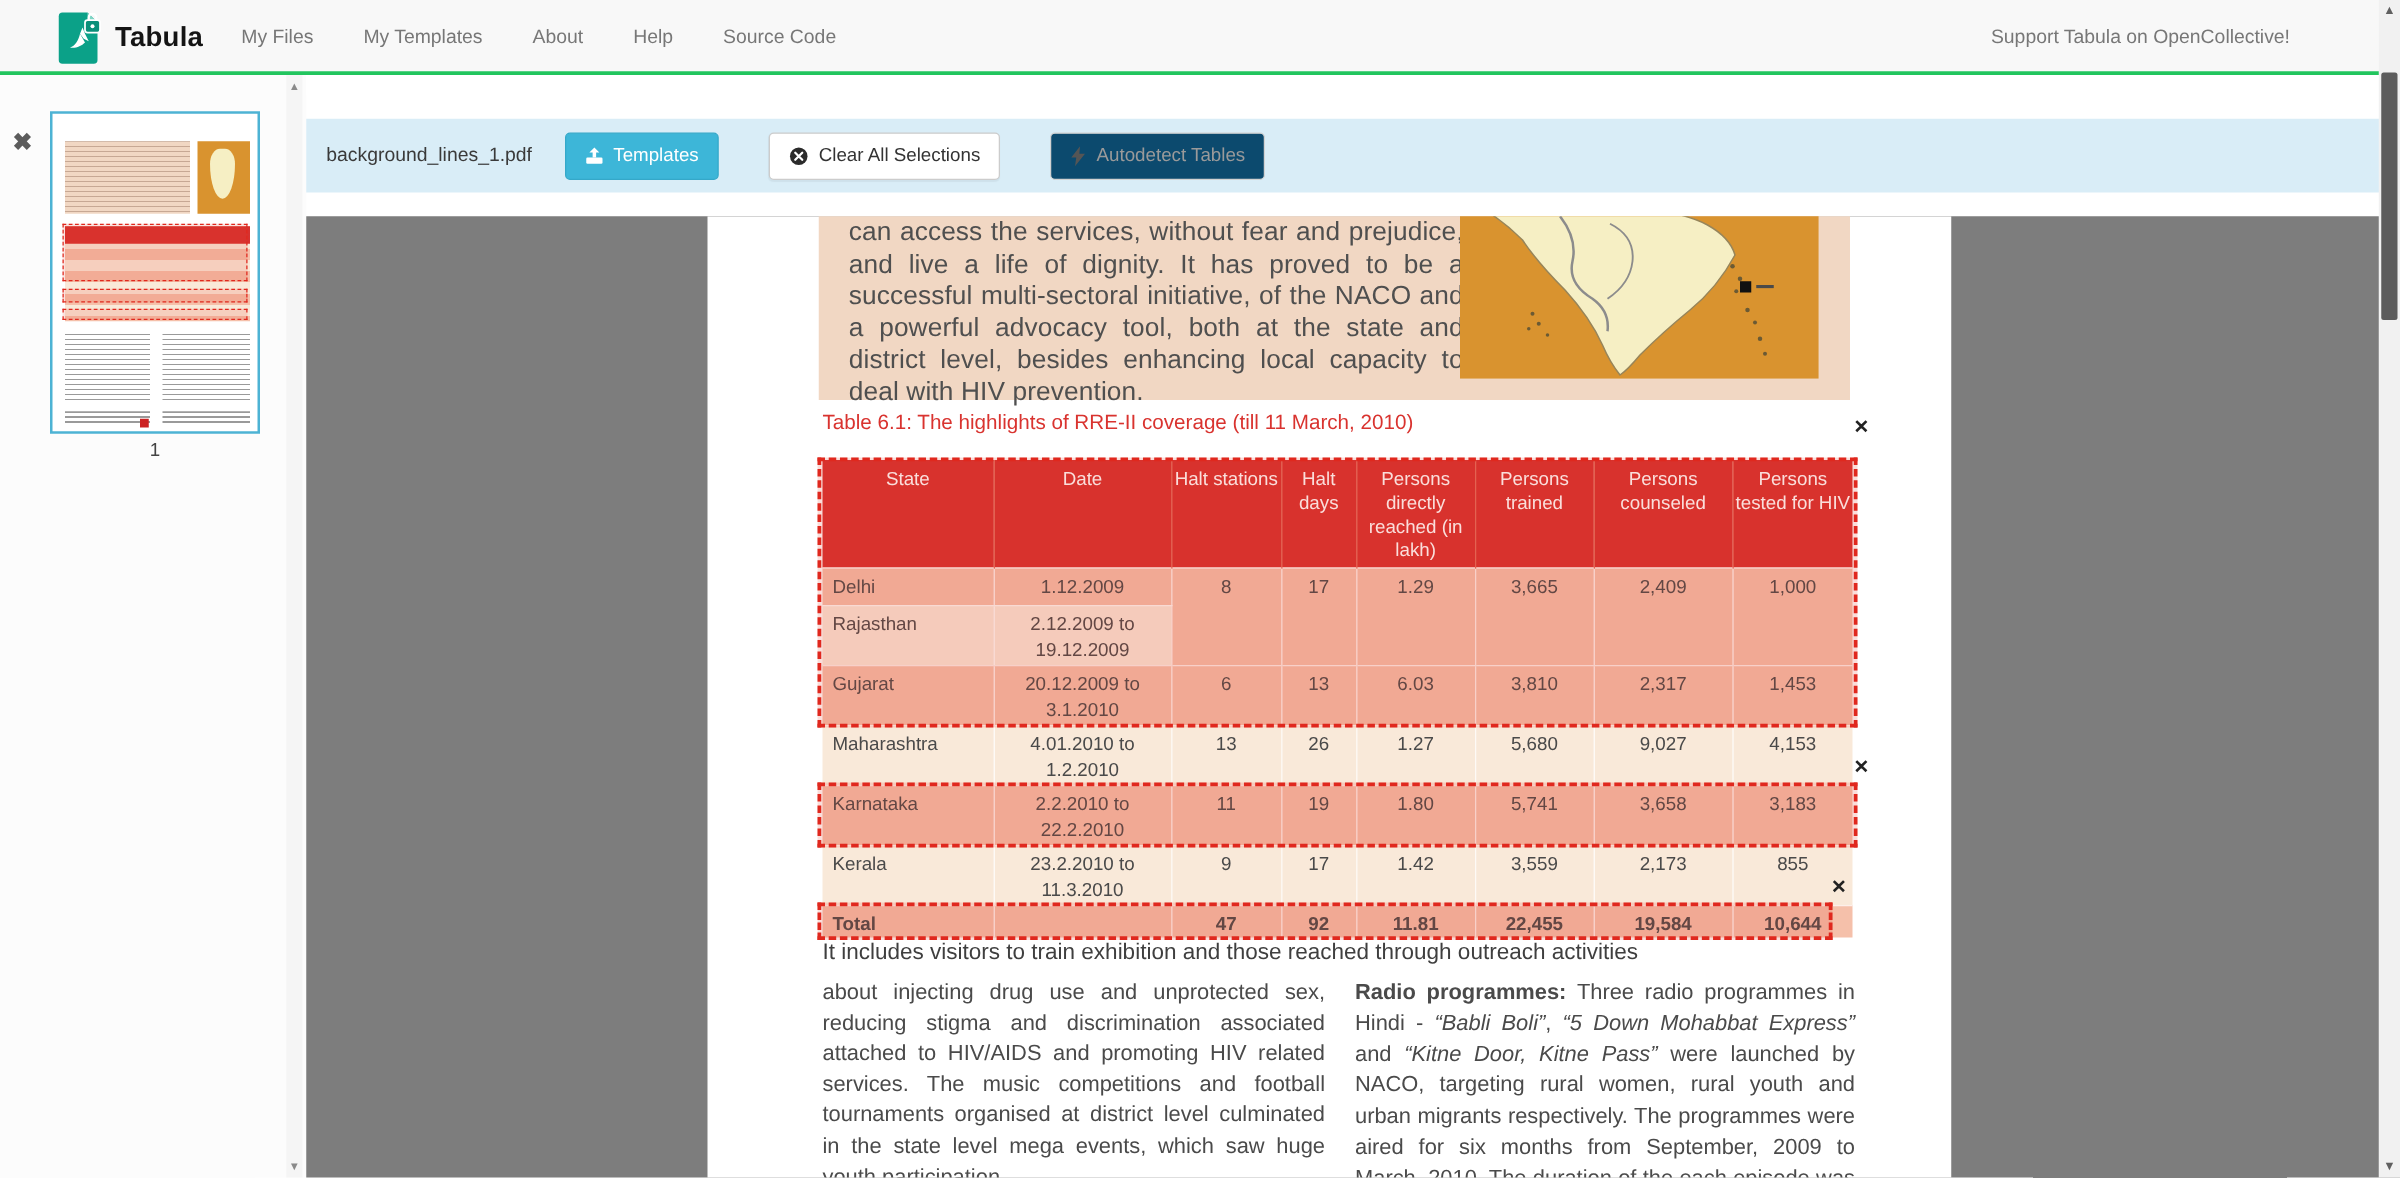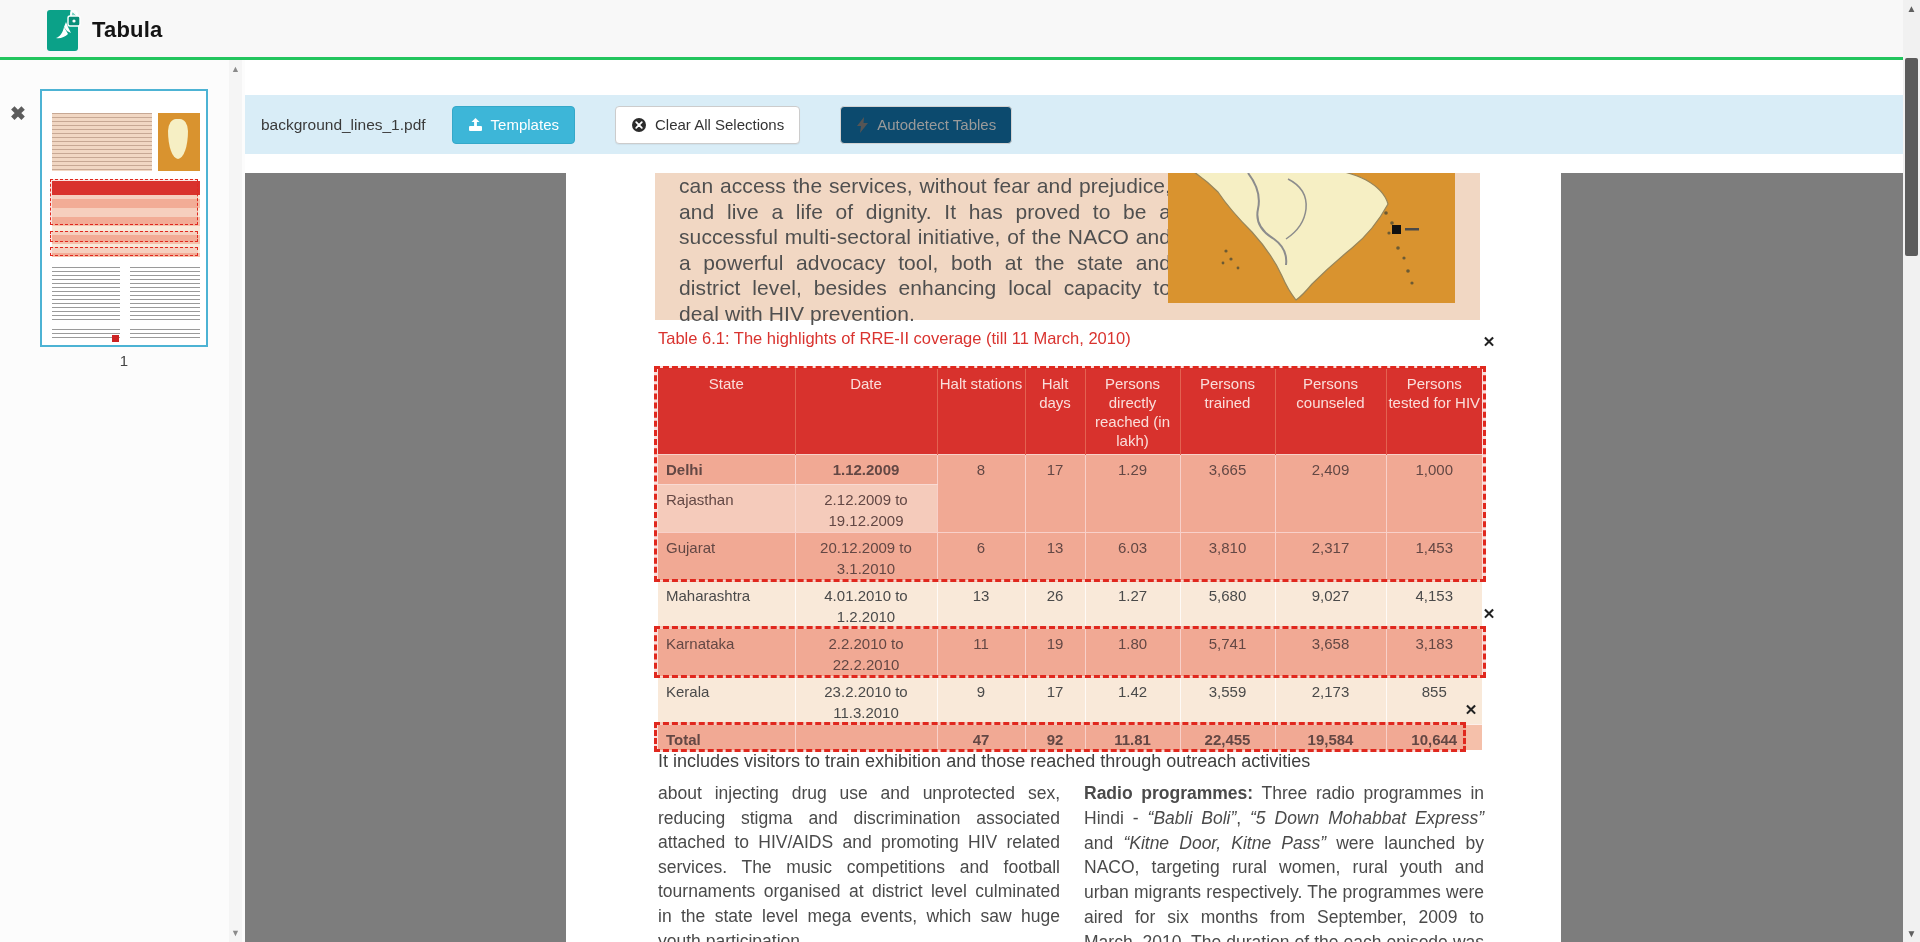--- a/index.html
+++ b/index.html
@@ -38,21 +38,21 @@
   .pdf-table-title { position:absolute; left:92px; top:156px; color:#d9332f; font-size:16.5px; }
 
   .pdf-table { position:absolute; left:92px; top:195px; width:824px; border-collapse:collapse; table-layout:fixed; font-size:15px; color:#4a4a4a; }
   .pdf-table th { background:#d7312e; color:#fff; font-weight:normal; vertical-align:top; text-align:center; padding-top:6px; border-left:1px solid #e46a5a; height:86px; line-height:19px; }
   .pdf-table th:first-child { border-left:none; }
   .pdf-table td { border-left:1px solid rgba(255,255,255,.75); border-top:1px solid rgba(255,255,255,.75); text-align:center; vertical-align:top; padding-top:4px; line-height:21px; }
   .pdf-table td:first-child { text-align:left; padding-left:8px; border-left:none; }
   .row-dark td { background:#f5c0aa; }
   .row-light td { background:#f9e9d9; }
   .row-total td { background:#f5c0aa; font-weight:bold; height:26px; }
-  .h30 { height:30px;font-weight:bold; } .h48 { height:48px; }
+  .h30 { height:30px; } .h48 { height:48px; }
   .merged { background:#f5c0aa !important; }
 
   .sel { position:absolute; border:3px dashed #e0281e; background:rgba(226,62,40,.17); cursor:move; }
   .sel1 { left:88px; top:193px; width:832px; height:216px; }
   .sel2 { left:88px; top:453px; width:832px; height:52px; }
   .sel3 { left:88px; top:549px; width:812px; height:30px; }
   .sel-x { position:absolute; width:18px; height:18px; color:#222; font-size:15px; font-weight:bold; line-height:18px; text-align:center; cursor:pointer; }
   .x1 { left:914px; top:160px; } .x2 { left:914px; top:432px; } .x3 { left:896px; top:528px; }
 
   .footnote { position:absolute; left:92px; top:578px; font-size:18px; color:#3f3f3f; }
@@ -104,20 +104,28 @@
         <path d="M26 2 l8 8 h-8 z" fill="#7fd6c6"></path>
         <path d="M12 30 c4-1 7-6 8-11 l4 7 c-3 3-8 5-12 4 z" fill="#fff"></path>
         <path d="M20 19 l2-5 2 5 3 6 -4-2 z" fill="#fff"></path>
         <rect x="24" y="8" width="12" height="10" rx="2" fill="#0a8f79" stroke="#fff" stroke-width="1.4"></rect>
         <path d="M27 8 v-2 a3 3 0 0 1 6 0 v2" fill="none" stroke="#fff" stroke-width="1.8"></path>
         <circle cx="30" cy="13" r="1.6" fill="#fff"></circle>
       </svg>
     </span>
     <span class="brand-name">Tabula</span>
   </div>
+  <div class="nav-links">
+    <span class="nav-link">My Files</span>
+    <span class="nav-link">My Templates</span>
+    <span class="nav-link">About</span>
+    <span class="nav-link">Help</span>
+    <span class="nav-link">Source Code</span>
+  </div>
+  <div class="nav-support">Support Tabula on OpenCollective!</div>
 </div>
 
 <div class="below">
 
   <aside class="sidebar">
     <span class="thumb-close">✖</span>
     <div class="thumb">
       <div class="t-pink"></div>
       <div class="t-map">
         <div class="t-land"></div>

